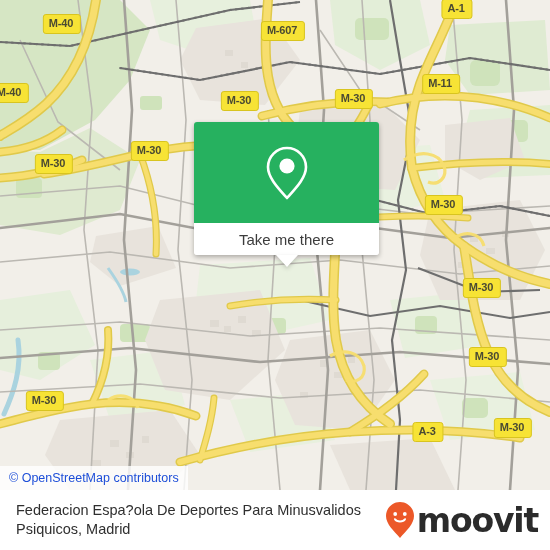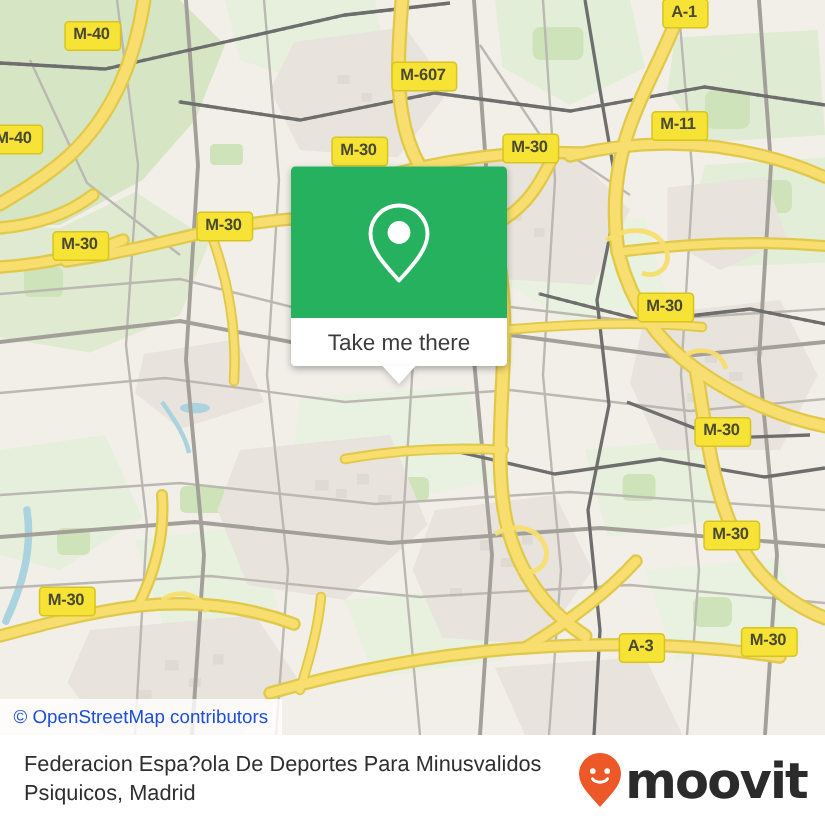--- a/index.html
+++ b/index.html
@@ -39,22 +39,22 @@
     padding: 3px 7px 4px 5px;
     white-space: nowrap;
     letter-spacing: -0.2px;
     transform: translate(-50%, -50%);
     text-align: center;
   }
 
   
   #card {
     position: absolute;
-    left: 194px; top: 111px;
-    width: 144px;
+    left: 194px; top: 122px;
+    width: 185px;
     border-radius: 3px;
     box-shadow: 0 2px 5px rgba(0,0,0,0.30);
     overflow: visible;
     z-index: 40;
   }
   #card-top {
     height: 101px;
     background: #26b15f;
     border-radius: 3px 3px 0 0;
     display: flex;
@@ -319,26 +319,26 @@
           <path d="M452,240 C464,230 480,232 484,246"></path>
           <path d="M330,356 C344,348 360,352 364,366 C366,378 356,384 346,380"></path>
           <path d="M290,132 C302,124 316,128 320,140"></path>
           <path d="M108,400 C120,392 134,396 138,408"></path>
         </g>
       </g>
     </svg>
 
     <div>
       <div class="shield" style="left:62px;  top:24px;">M-40</div>
-      <div class="shield" style="left:283px; top:31px;margin-top:20px;">M-607</div>
+      <div class="shield" style="left:283px; top:31px;">M-607</div>
       <div class="shield" style="left:457px; top:9px;">A-1</div>
       <div class="shield" style="left:10px;  top:93px;">M-40</div>
       <div class="shield" style="left:240px; top:101px;">M-30</div>
       <div class="shield" style="left:354px; top:99px;">M-30</div>
-      <div class="shield" style="left:441px; top:84px;margin-left:12px;">M-11</div>
+      <div class="shield" style="left:441px; top:84px;">M-11</div>
       <div class="shield" style="left:150px; top:151px;">M-30</div>
       <div class="shield" style="left:54px;  top:164px;">M-30</div>
       <div class="shield" style="left:444px; top:205px;">M-30</div>
       <div class="shield" style="left:482px; top:288px;">M-30</div>
       <div class="shield" style="left:488px; top:357px;">M-30</div>
       <div class="shield" style="left:45px;  top:401px;">M-30</div>
       <div class="shield" style="left:428px; top:432px;">A-3</div>
       <div class="shield" style="left:513px; top:428px;">M-30</div>
     </div>
   </div>

